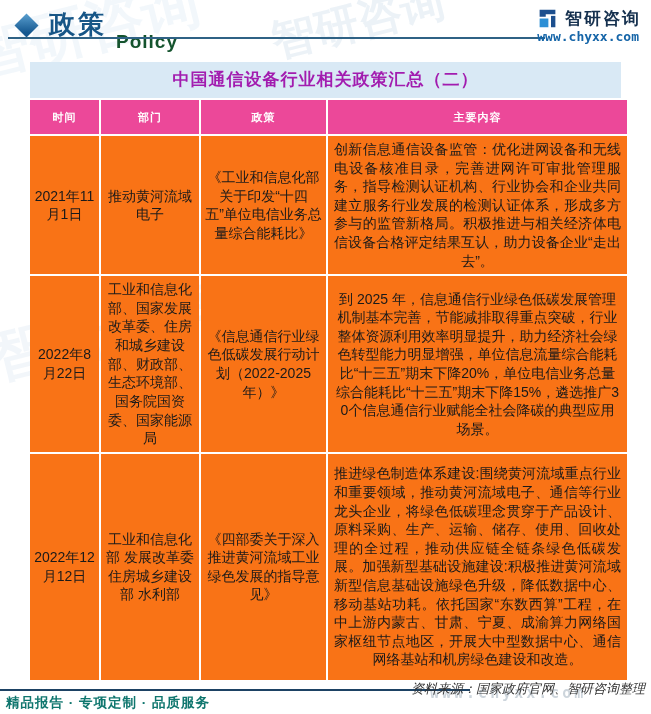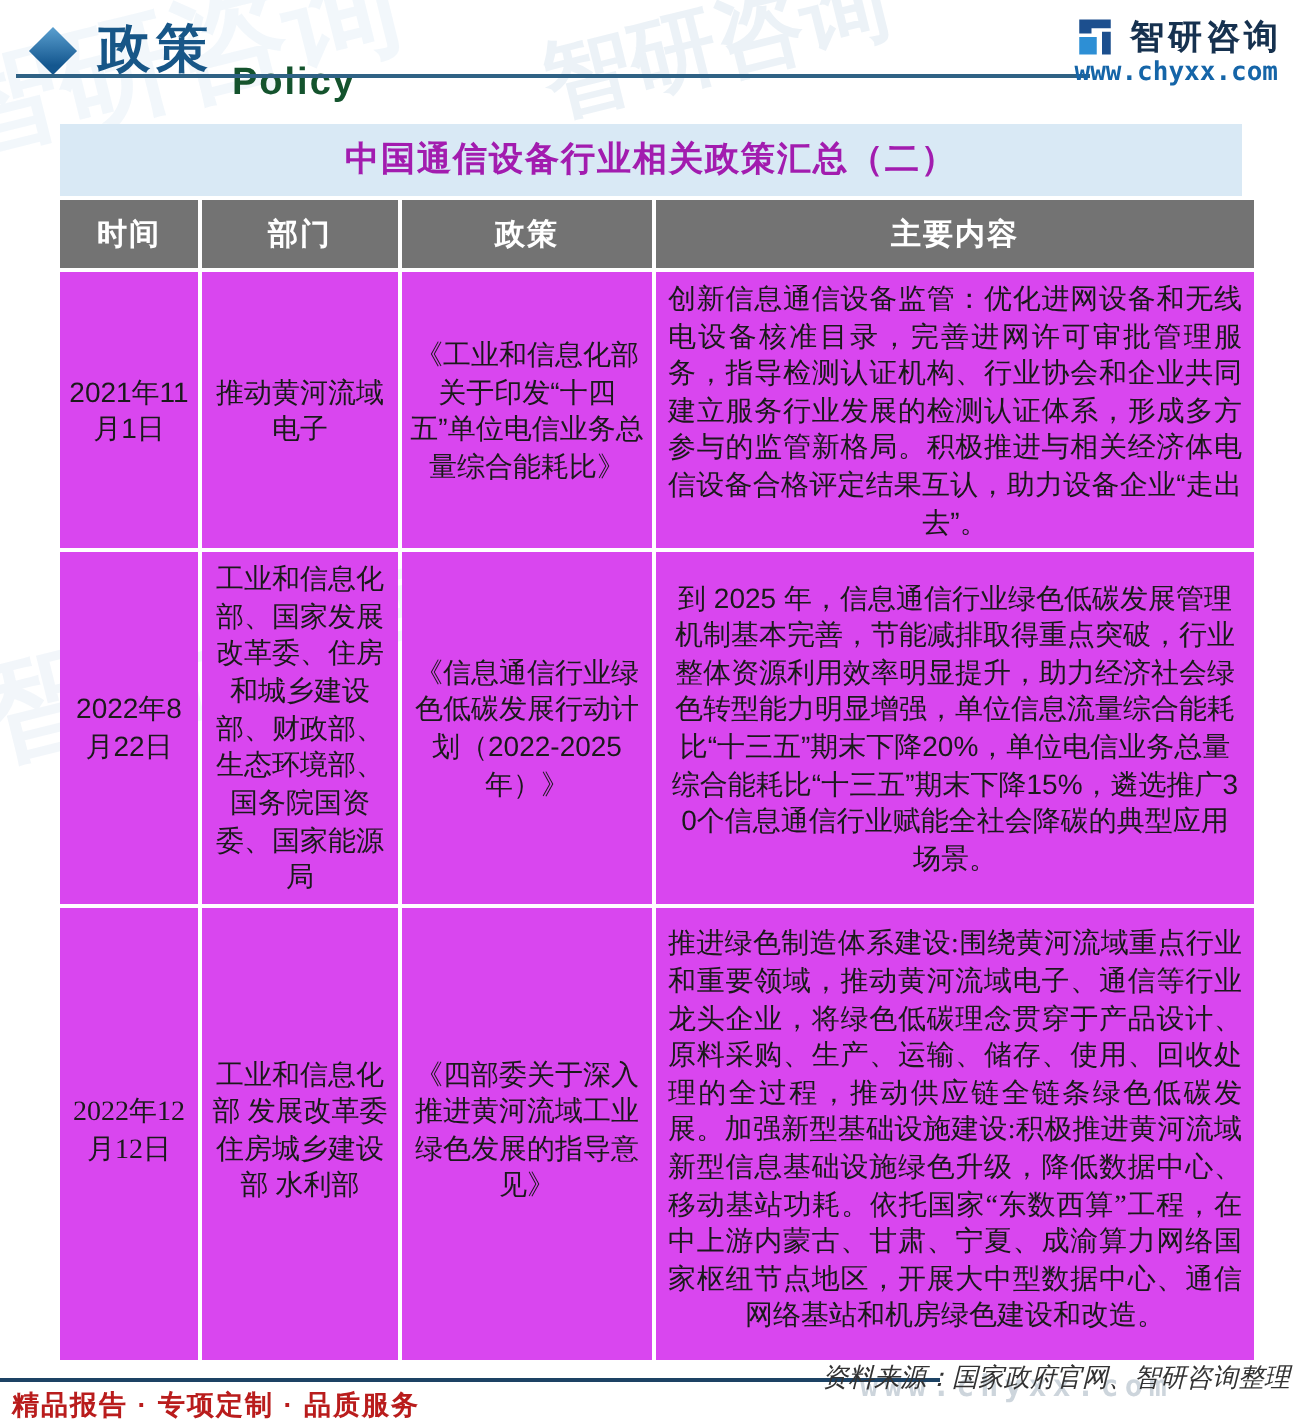--- a/index.html
+++ b/index.html
@@ -34,33 +34,33 @@
   .brand{position:absolute;right:10px;top:7px;display:flex;align-items:center;gap:7px;}
   .brand-name{font-size:17px;font-weight:bold;color:#16314f;letter-spacing:2px;}
   .brand-url{position:absolute;right:12px;top:29px;font-size:13px;font-weight:bold;
     color:#1565a8;font-family:"DejaVu Sans Mono","Liberation Mono",monospace;}
   
   .table-wrap{position:relative;z-index:1;width:591px;margin:22px 0 0 30px;}
   .table-title{background:#d9e9f5;height:36px;line-height:36px;text-align:center;
     font-size:17px;font-weight:bold;color:#a21caf;letter-spacing:1px;}
   table{border-collapse:separate;border-spacing:2px;width:100%;table-layout:fixed;
     margin:0 -2px;}
-  th{background:#737373;color:#ffffff;font-weight:bold;font-size:15px;
+  th{background:#ec4899;color:#ffffff;font-weight:bold;font-size:11px;
     height:30px;padding:2px;letter-spacing:1px;}
-  td{background:#d946ef;font-size:14px;line-height:1.33;vertical-align:middle;
+  td{background:#f97316;font-size:14px;line-height:1.33;vertical-align:middle;
     text-align:center;padding:4px 3px;word-break:break-all;}
   td.c-content{text-align:justify;text-align-last:center;padding:4px 6px;}
   tbody tr:nth-child(1) td{height:128px;}
   tbody tr:nth-child(2) td{height:164px;text-align:center;}
-  tbody tr:nth-child(3) td{height:218px;font-family:Liberation Serif, serif;}
+  tbody tr:nth-child(3) td{height:218px;}
   
   .footer-line{position:absolute;z-index:1;left:0;top:689px;width:470px;height:2px;background:#1d4264;}
   .footer-source{position:absolute;z-index:1;right:6px;top:680px;font-size:13px;color:#333333;font-style:italic;}
   .footer-left{position:absolute;z-index:1;left:6px;top:694px;font-size:13.5px;
-    font-weight:bold;color:#b91c1c;letter-spacing:1px;}
+    font-weight:bold;color:#0f766e;letter-spacing:1px;}
 </style>
 </head>
 <body>
 
 <div class="wm wm-corner">智研咨询</div>
 <div class="wm wm-top">智研咨询</div>
 <div class="wm wm-mid">智研咨询</div>
 <div class="wm wm-br">智研咨询</div>
 <div class="wm wm-br2">www.chyxx.com</div>
 

